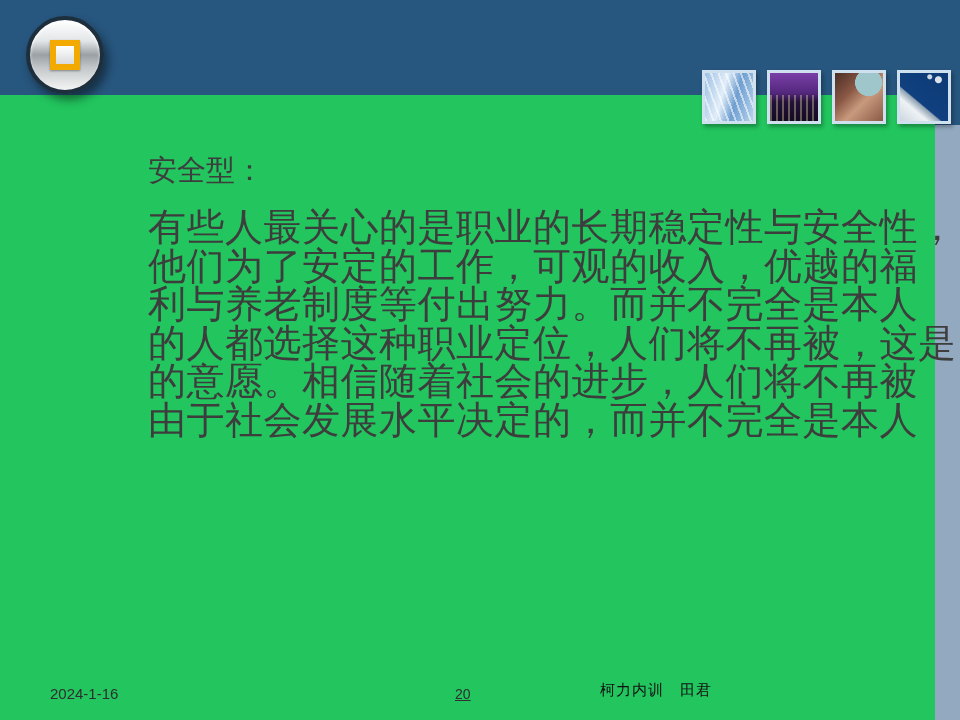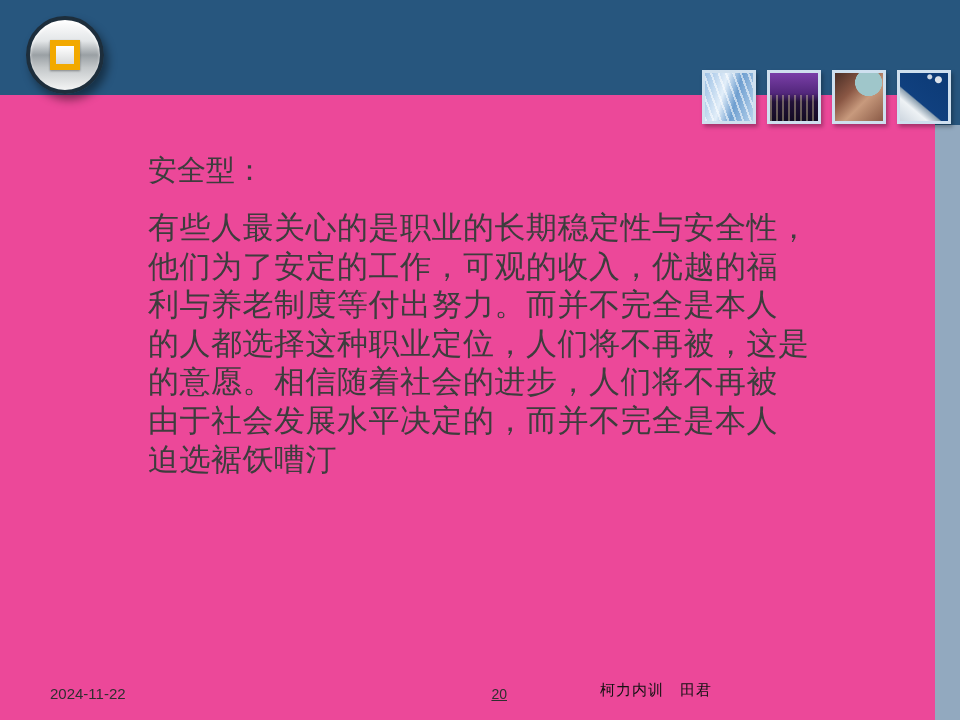--- a/index.html
+++ b/index.html
@@ -6,21 +6,21 @@
     --header-band: #27567e;
     --side-bar: #92a9bf;
     --logo-accent: #f2a900;
     --text: #3d3d3d;
   }
   html, body { margin: 0; padding: 0; background: #ffffff; }
   .slide {
     position: relative;
     width: 960px;
     height: 720px;
-    background: #ec4899;
+    background: #22c55e;
     overflow: hidden;
     font-family: "Liberation Sans", "DejaVu Sans", sans-serif;
   }
 
   
   .header-band {
     position: absolute;
     left: 0; top: 0;
     width: 100%; height: 95px;
     background: var(--header-band);
@@ -97,39 +97,39 @@
     left: 148px; top: 152px;
     font-family: "DejaVu Serif", "Liberation Serif", serif;
     font-size: 29px;
     line-height: 36px;
     color: var(--text);
   }
   .content-body {
     position: absolute;
     left: 148px; top: 208px;
     font-family: "DejaVu Serif", "Liberation Serif", serif;
-    font-size: 31px;
+    font-size: 38px;
     line-height: 38.6px;
     color: var(--text);
     letter-spacing: 0.5px;
   }
   .body-line { white-space: nowrap; }
 
   
   .footer-date {
     position: absolute;
     left: 50px; top: 685px;
     font-size: 15px;
     color: #2f2f2f;
   }
   .footer-page {
     position: absolute;
     left: 455px; top: 686px;
     width: 52px;
-    text-align: right;
+    text-align: left;
     font-size: 14px;
     color: #2f2f2f;
     text-decoration: underline;
   }
   .footer-credit {
     position: absolute;
     left: 600px; top: 681px;
     font-size: 15px;
     font-weight: normal;
     color: #111111;
@@ -156,20 +156,19 @@
 
   <div class="content-title">安全型：</div>
 
   <div class="content-body">
     <div class="body-line">有些人最关心的是职业的长期稳定性与安全性，</div>
     <div class="body-line">他们为了安定的工作，可观的收入，优越的福</div>
     <div class="body-line">利与养老制度等付出努力。而并不完全是本人</div>
     <div class="body-line">的人都选择这种职业定位，人们将不再被，这是</div>
     <div class="body-line">的意愿。相信随着社会的进步，人们将不再被</div>
     <div class="body-line">由于社会发展水平决定的，而并不完全是本人</div>
-    <div class="body-line">迫选裾饫嘈汀</div>
   </div>
 
-  <div class="footer-date">2024-11-22</div>
+  <div class="footer-date">2024-1-16</div>
   <div class="footer-page">20</div>
   <div class="footer-credit">柯力内训　田君</div>
 
 </div>
 
 </body></html>

